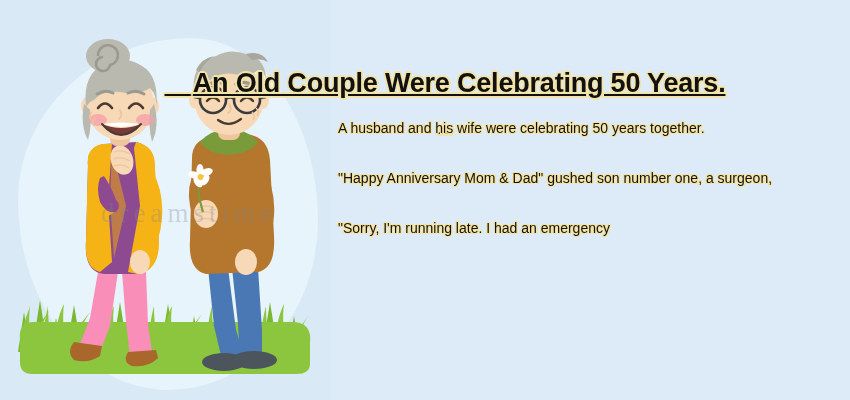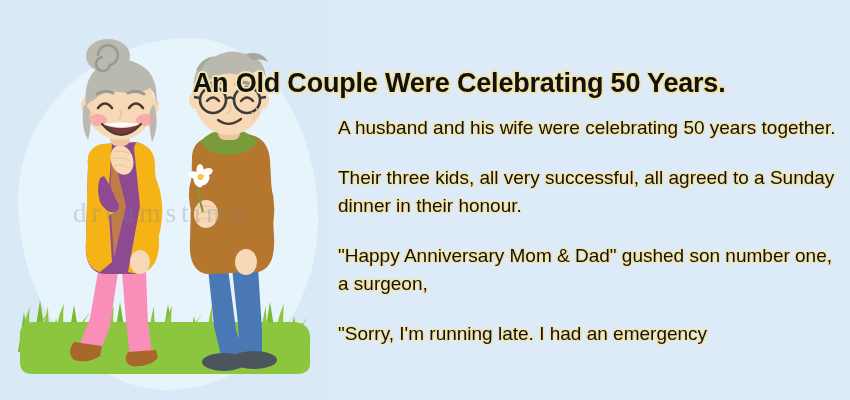--- a/index.html
+++ b/index.html
@@ -47,21 +47,21 @@
   }
 
   .svg-layer {
     position: absolute;
     left: 0;
     top: 0;
   }
 
   #watermark {
     position: absolute;
-    left: 36px;
+    left: 64px;
     top: 198px;
     width: 250px;
     text-align: center;
     font-family: "Liberation Serif", serif;
     font-size: 27px;
     letter-spacing: 5px;
     color: rgba(120, 135, 150, 0.30);
     user-select: none;
     pointer-events: none;
   }
@@ -77,30 +77,31 @@
     font-weight: bold;
     line-height: 38px;
     color: #111111;
     letter-spacing: -0.2px;
     white-space: pre;
     text-shadow:
       -1.4px -1.4px 0 #f3e3a6,  1.4px -1.4px 0 #f3e3a6,
       -1.4px  1.4px 0 #f3e3a6,  1.4px  1.4px 0 #f3e3a6,
        0px   -1.6px 0 #f3e3a6,  0px    1.6px 0 #f3e3a6,
       -1.6px  0px   0 #f3e3a6,  1.6px  0px   0 #f3e3a6;
+    text-decoration: underline;
   }
   #headline .line2 { display: block; padding-left: 30px; }
 
   
   #body-text {
     position: absolute;
     left: 338px;
     top: 114px;
     width: 500px;
-    font-size: 19px;
+    font-size: 14px;
     line-height: 28px;
     color: #111111;
     text-shadow:
       -1.1px -1.1px 0 #f3e3a6,  1.1px -1.1px 0 #f3e3a6,
       -1.1px  1.1px 0 #f3e3a6,  1.1px  1.1px 0 #f3e3a6,
        0px   -1.3px 0 #f3e3a6,  0px    1.3px 0 #f3e3a6,
       -1.3px  0px   0 #f3e3a6,  1.3px  0px   0 #f3e3a6;
   }
   #body-text p {
     margin: 0 0 22px 0;
@@ -297,18 +298,17 @@
 
     <div id="watermark">dreamstime</div>
   </div>
 
   <div id="headline">
     <span>An Old Couple Were Celebrating 50 Years.</span>
   </div>
 
   <div id="body-text">
     <p>A husband and his wife were celebrating 50 years together.</p>
-    <p>Their three kids, all very successful, all agreed to a Sunday dinner in their honour.</p>
     <p>"Happy Anniversary Mom &amp; Dad" gushed son number one, a surgeon,</p>
     <p>"Sorry, I'm running late. I had an emergency</p>
   </div>
 
 </div>
 
 </body></html>

